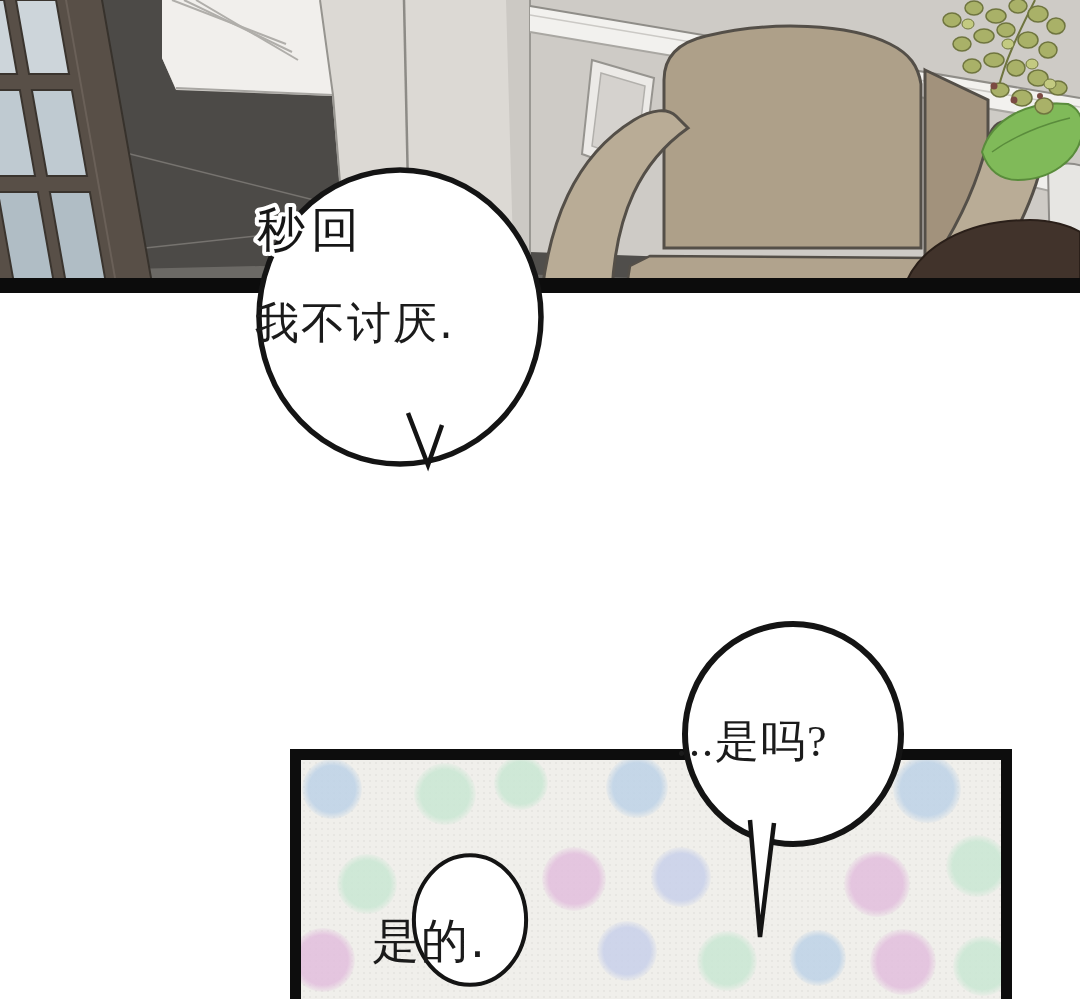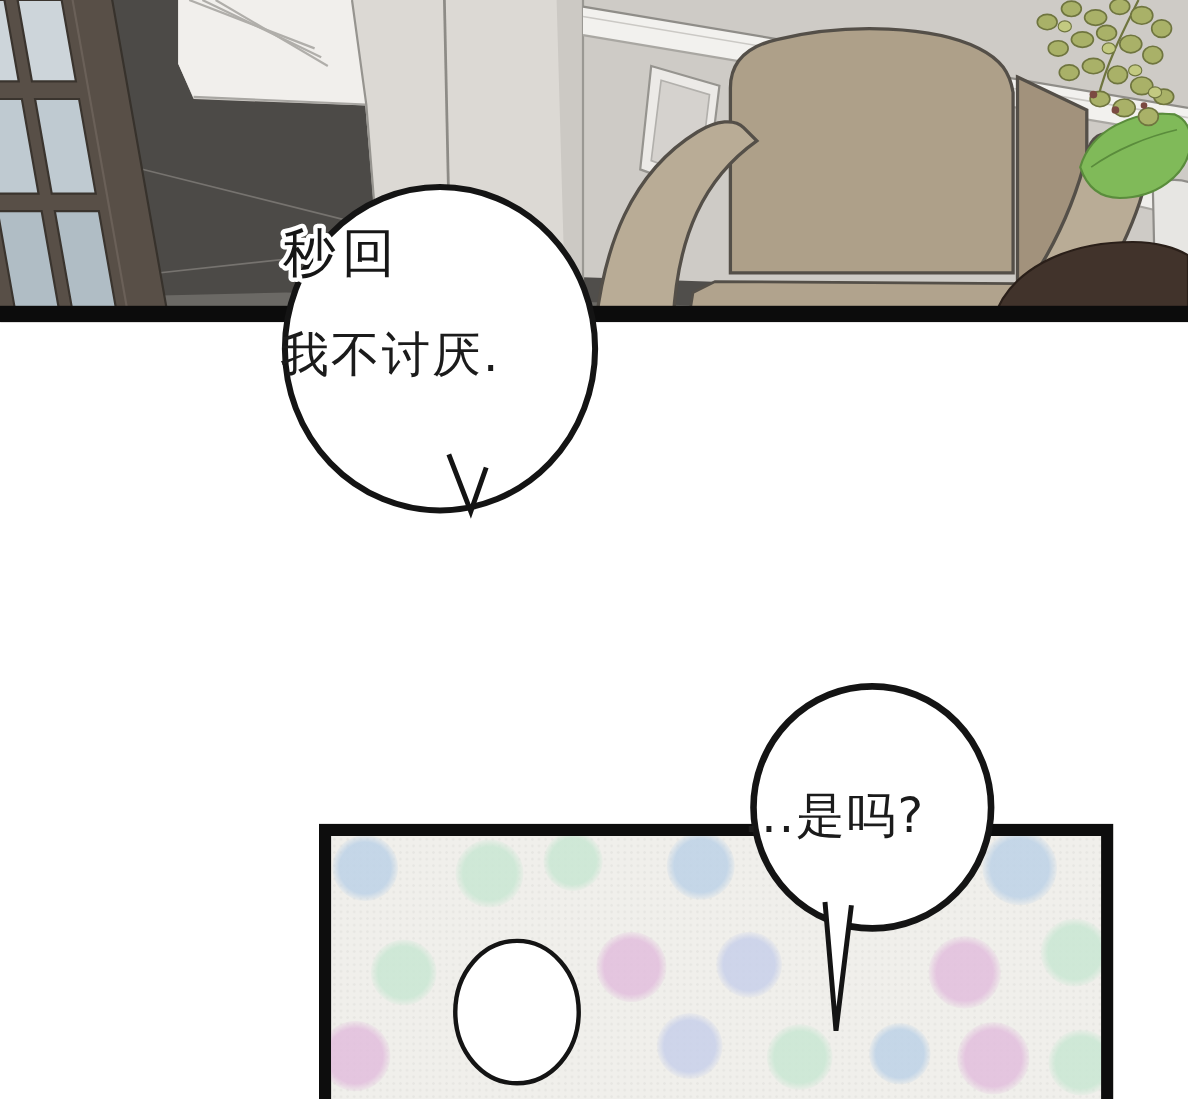--- a/index.html
+++ b/index.html
@@ -22,21 +22,21 @@
   .dots-layer{position:absolute;left:0;top:0;right:0;bottom:0;overflow:hidden;}
   .dot{position:absolute;border-radius:50%;opacity:.85;}
   
   .bubble{position:absolute;z-index:3;}
   .bubble svg{display:block;overflow:visible;}
   .bubble-text{
     position:absolute;z-index:4;text-align:left;color:#1b1b1b;
     line-height:1;white-space:nowrap;letter-spacing:2px;
   }
   .bt1{left:255px;top:301px;width:290px;font-size:44px;}
-  .bt2{left:676px;top:720px;width:235px;font-size:44px;}
+  .bt2{left:676px;top:720px;width:235px;font-size:44px;font-family:Liberation Serif, serif;}
   .bt3{left:372px;top:917px;width:196px;font-size:47px;}
   
   .label-svg{position:absolute;left:246px;top:190px;z-index:5;}
 </style>
 </head>
 <body>
 
 <div class="page">
 
   <div class="panel-top">
@@ -196,18 +196,19 @@
       <path d="M74,203 L84,320 L98,206" fill="none" stroke="#141414" stroke-width="4.5" stroke-linejoin="miter"></path>
     </svg>
   </div>
   <div class="bubble-text bt2">...是吗?</div>
 
   <div class="bubble" style="left:372px;top:851px;">
     <svg width="196" height="148" viewBox="0 0 196 240">
       <ellipse cx="98" cy="112" rx="91" ry="105" fill="#ffffff" stroke="#141414" stroke-width="6.5"></ellipse>
     </svg>
   </div>
+  <div class="bubble-text bt3">是的.</div>
 
   <svg class="label-svg" width="130" height="72" viewBox="0 0 130 72">
     <text x="65" y="56" text-anchor="middle" font-size="48" letter-spacing="6" fill="#161616" stroke="#ffffff" stroke-width="8" paint-order="stroke" stroke-linejoin="round">秒回</text>
   </svg>
 
 </div>
 
 </body></html>

